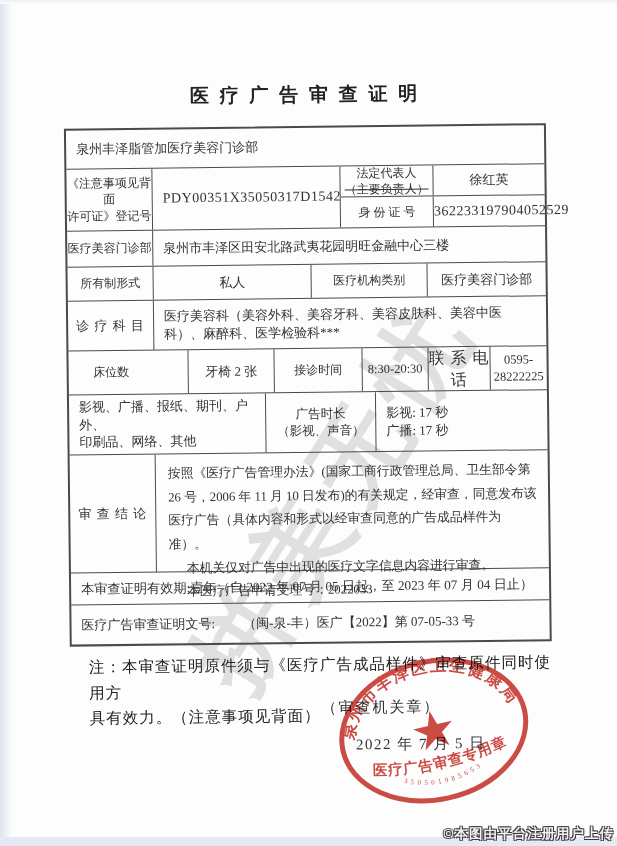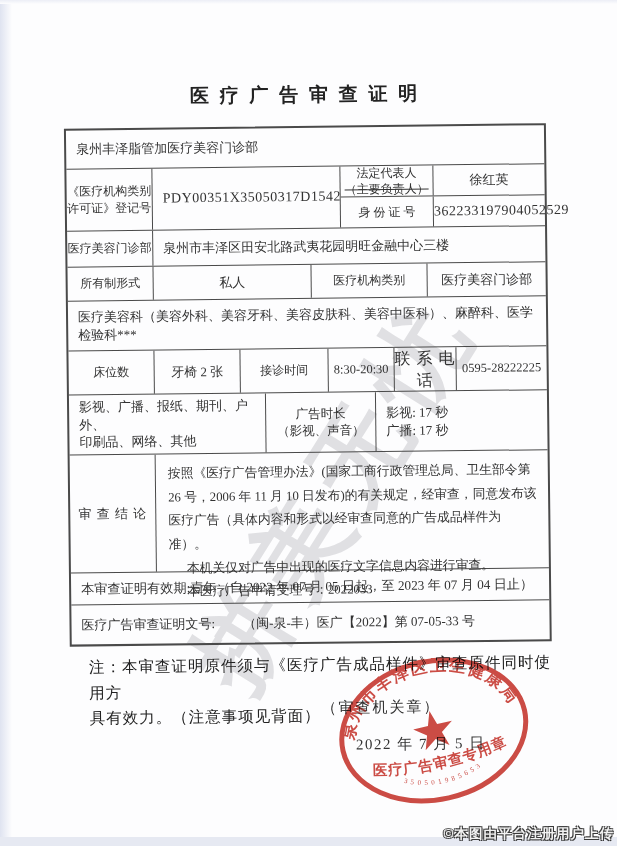--- a/index.html
+++ b/index.html
@@ -43,21 +43,21 @@
 
   .stack{display:flex;flex-direction:column;flex:1 1 auto;min-width:0;}
   .substack .subrow{display:flex;flex:1 1 0;min-height:0;}
   .substack .subrow + .subrow{border-top:1px solid #4a4a4a;}
   .subrow .sl{width:92px;flex:none;}
   .subrow .sv{flex:1 1 auto;border-left:1px solid #4a4a4a;}
   .strike{text-decoration:line-through;text-decoration-thickness:1px;}
   .num{font-size:14px;letter-spacing:.5px;font-family:"Liberation Serif",serif;}
   .num-sm{font-size:12.5px;letter-spacing:0;}
 
-  .w-beds{width:86px;flex:none;}
+  .w-beds{width:86px;flex:none;margin-left:34px;}
   .w-hl{width:88px;flex:none;}
   .w-hv{width:66px;flex:none;}
   .w-pl{width:62px;flex:none;font-size:16px;letter-spacing:1px;}
   .w-media{width:196px;flex:none;}
   .w-dl{width:110px;flex:none;font-size:12.5px;text-align:center;justify-content:center;}
 
   .conclusion{display:block;padding:8px 10px 6px 12px;font-size:12.8px;line-height:1.85;}
   .conclusion p{margin:0;}
   .conclusion p.ind{margin-left:18px;}
 
@@ -100,21 +100,21 @@
 
   <div class="title">医 疗 广 告 审 查 证 明</div>
 
   <div class="cert-table">
 
     <div class="tr r1">
       <div class="td grow left">泉州丰泽脂管加医疗美容门诊部</div>
     </div>
 
     <div class="tr r2">
-      <div class="td lblcol center small-lbl">《医疗机构类别
+      <div class="td lblcol center small-lbl">《注意事项见背面
 许可证》登记号</div>
       <div class="td left num" style="width:188px;flex:none;">PDY00351X35050317D1542</div>
       <div class="stack substack" style="border-left:1px solid #4a4a4a;">
         <div class="subrow">
           <div class="td sl center small-lbl" style="flex-direction:column;justify-content:center;">
             <span>法定代表人</span>
             <span class="strike">（主要负责人）</span>
           </div>
           <div class="td sv center">徐红英</div>
         </div>
@@ -131,20 +131,21 @@
     </div>
 
     <div class="tr r4">
       <div class="td lblcol center small-lbl">所有制形式</div>
       <div class="td center" style="width:158px;flex:none;">私人</div>
       <div class="td center small-lbl" style="width:116px;flex:none;">医疗机构类别</div>
       <div class="td grow center">医疗美容门诊部</div>
     </div>
 
     <div class="tr r5">
+      <div class="td lblcol center">诊 疗 科 目</div>
       <div class="td grow left">医疗美容科（美容外科、美容牙科、美容皮肤科、美容中医科）、麻醉科、医学检验科***</div>
     </div>
 
     <div class="tr r6">
       <div class="td lblcol center small-lbl">床位数</div>
       <div class="td w-beds center">牙椅 2 张</div>
       <div class="td w-hl center small-lbl">接诊时间</div>
       <div class="td w-hv center num-sm">8:30-20:30</div>
       <div class="td w-pl center">联 系 电 话</div>
       <div class="td grow center num-sm">0595-28222225</div>

